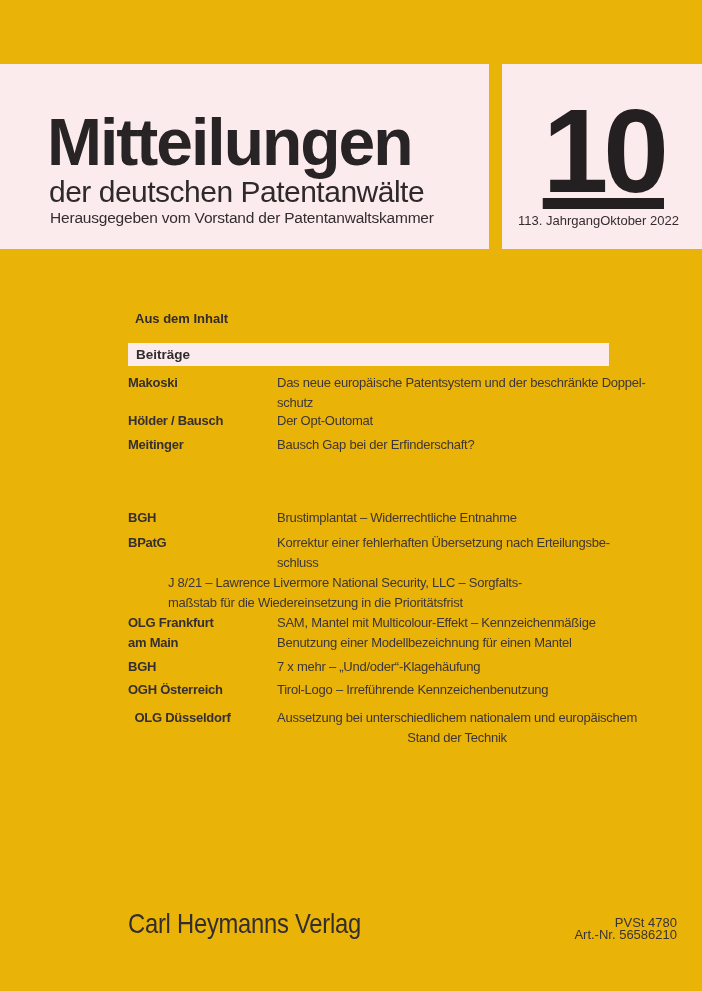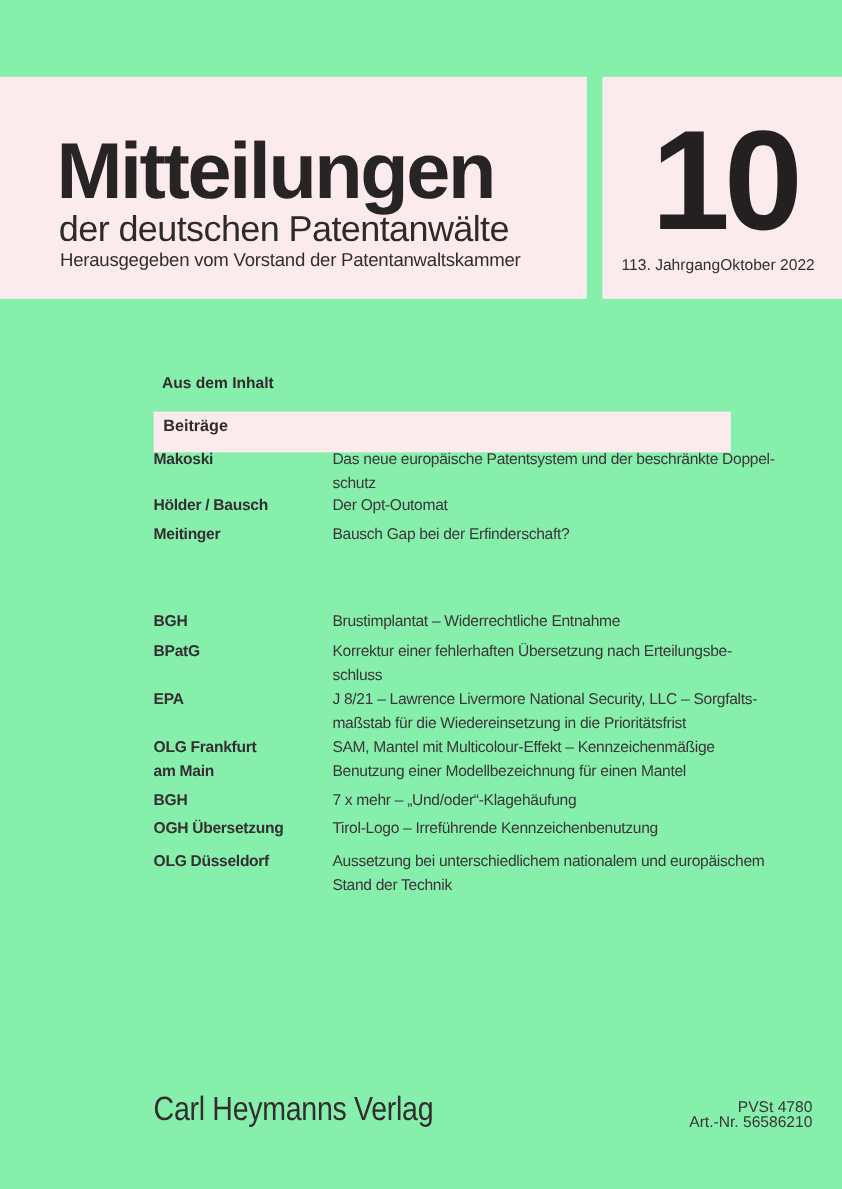--- a/index.html
+++ b/index.html
@@ -3,21 +3,21 @@
 <meta charset="utf-8">
 <style>
   html, body { margin:0; padding:0; }
   body {
     width:702px; height:991px;
     background:#f9d9dd;
     font-family:"Liberation Sans", sans-serif;
   }
   .page {
     position:relative; width:702px; height:991px; overflow:hidden;
-    background:#86efac; color:#3d3639;
+    background:#eab308; color:#3d3639;
   }
   .panel { position:absolute; background:#fcebec; }
   .panel-left  { left:0;    top:64px; width:489px; height:185px; }
   .panel-right { left:502px; top:64px; width:200px; height:185px; }
 
   .journal-title {
     position:absolute; left:47px; top:109px;
     font-size:66px; font-weight:bold; letter-spacing:-2px;
     line-height:1; color:#282325; white-space:nowrap;
   }
@@ -28,52 +28,52 @@
   }
   .journal-tagline {
     position:absolute; left:50px; top:210px;
     font-size:15.5px; letter-spacing:-0.2px; line-height:1;
     color:#332d2f; white-space:nowrap;
   }
 
   .issue-number {
     position:absolute; top:92px; right:38px;
     font-size:118px; font-weight:bold; letter-spacing:-5px;
-    line-height:1; color:#242021;
+    line-height:1; color:#242021;text-decoration:underline;
   }
   .issue-meta {
     position:absolute; left:518px; right:25px; top:214px;
     display:flex; justify-content:space-between;
     font-size:13px; line-height:1; color:#332d2f; white-space:nowrap;
   }
 
   .toc-heading {
     position:absolute; left:135px; top:312px;
     font-size:13px; font-weight:bold; color:#322c2e; line-height:1.15;
   }
   .section-band {
-    position:absolute; left:128px; width:481px; height:34px;
+    position:absolute; left:128px; width:481px; height:23px;
     background:#fcebec; box-sizing:border-box; padding-left:8px;
     font-size:13.5px; font-weight:bold; line-height:23px; color:#322c2e;
   }
   .band-beitraege { top:343px; }
   .band-entscheidungen { top:476px; }
 
   .toc-row {
     position:absolute; left:128px; width:520px;
     display:flex; font-size:13px; line-height:20px; letter-spacing:-0.25px;
     color:#3d3639;
   }
   .toc-row .label { flex:0 0 109px; width:109px; font-weight:bold; white-space:pre-line; color:#352f31; }
   .toc-row .text  { white-space:pre;margin-left:40px; }
 
   .row-b0 { top:373px; } .row-b1 { top:411px; } .row-b2 { top:435px; }
   .row-e0 { top:508px; } .row-e1 { top:533px; } .row-e2 { top:573px; }
   .row-e3 { top:613px; } .row-e4 { top:657px; } .row-e5 { top:680px; }
-  .row-e6 { top:708px; }
+  .row-e6 { top:708px;text-align:center; }
 
   .publisher {
     position:absolute; left:128px; top:910px;
     font-size:28px; line-height:1; letter-spacing:-0.3px; color:#332d2f;
     transform:scaleX(0.85); transform-origin:0 50%; white-space:nowrap;
   }
   .print-info {
     position:absolute; right:25px; top:917px;
     font-size:13px; line-height:11.5px; text-align:right; color:#3a3437;
   }
@@ -118,36 +118,35 @@
   <div class="toc-row row-e0">
     <div class="label">BGH</div>
     <div class="text">Brustimplantat – Widerrechtliche Entnahme</div>
   </div>
   <div class="toc-row row-e1">
     <div class="label">BPatG</div>
     <div class="text">Korrektur einer fehlerhaften Übersetzung nach Erteilungsbe-
 schluss</div>
   </div>
   <div class="toc-row row-e2">
-    <div class="label">EPA</div>
     <div class="text">J 8/21 – Lawrence Livermore National Security, LLC – Sorgfalts-
 maßstab für die Wiedereinsetzung in die Prioritätsfrist</div>
   </div>
   <div class="toc-row row-e3">
     <div class="label">OLG Frankfurt
 am Main</div>
     <div class="text">SAM, Mantel mit Multicolour-Effekt – Kennzeichenmäßige
 Benutzung einer Modellbezeichnung für einen Mantel</div>
   </div>
   <div class="toc-row row-e4">
     <div class="label">BGH</div>
     <div class="text">7 x mehr – „Und/oder“-Klagehäufung</div>
   </div>
   <div class="toc-row row-e5">
-    <div class="label">OGH Übersetzung</div>
+    <div class="label">OGH Österreich</div>
     <div class="text">Tirol-Logo – Irreführende Kennzeichenbenutzung</div>
   </div>
   <div class="toc-row row-e6">
     <div class="label">OLG Düsseldorf</div>
     <div class="text">Aussetzung bei unterschiedlichem nationalem und europäischem
 Stand der Technik</div>
   </div>
 
   <div class="publisher">Carl Heymanns Verlag</div>
   <div class="print-info">

